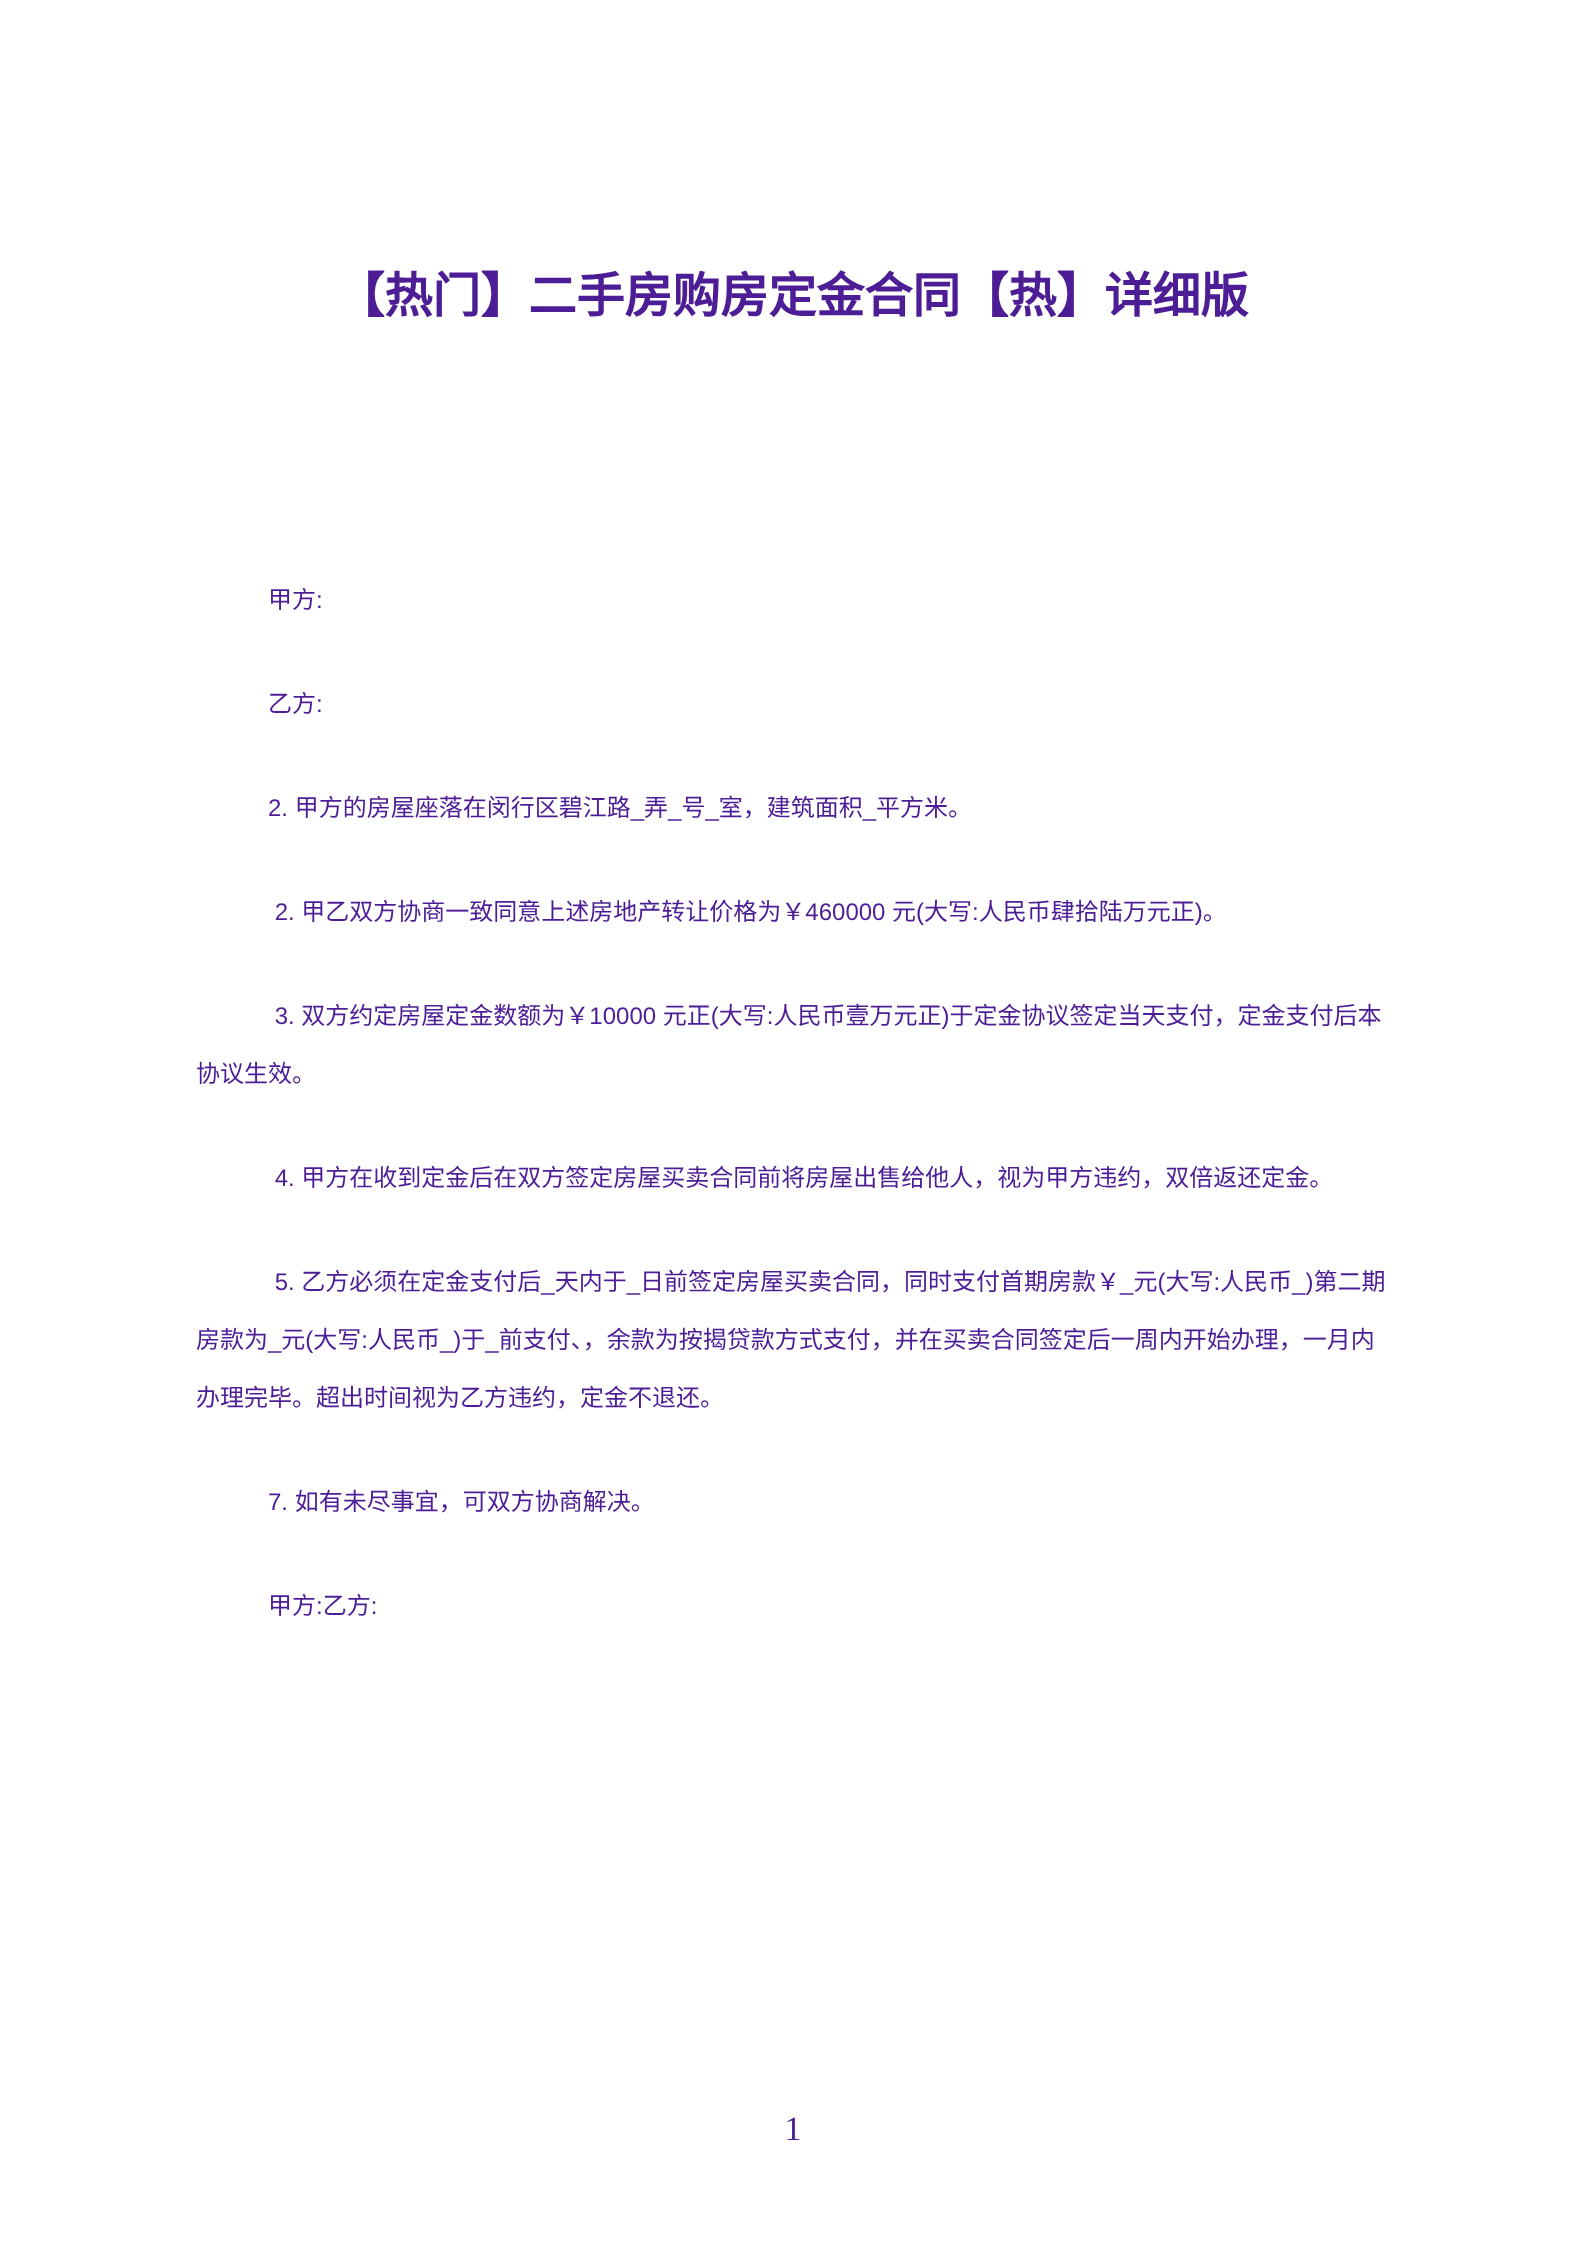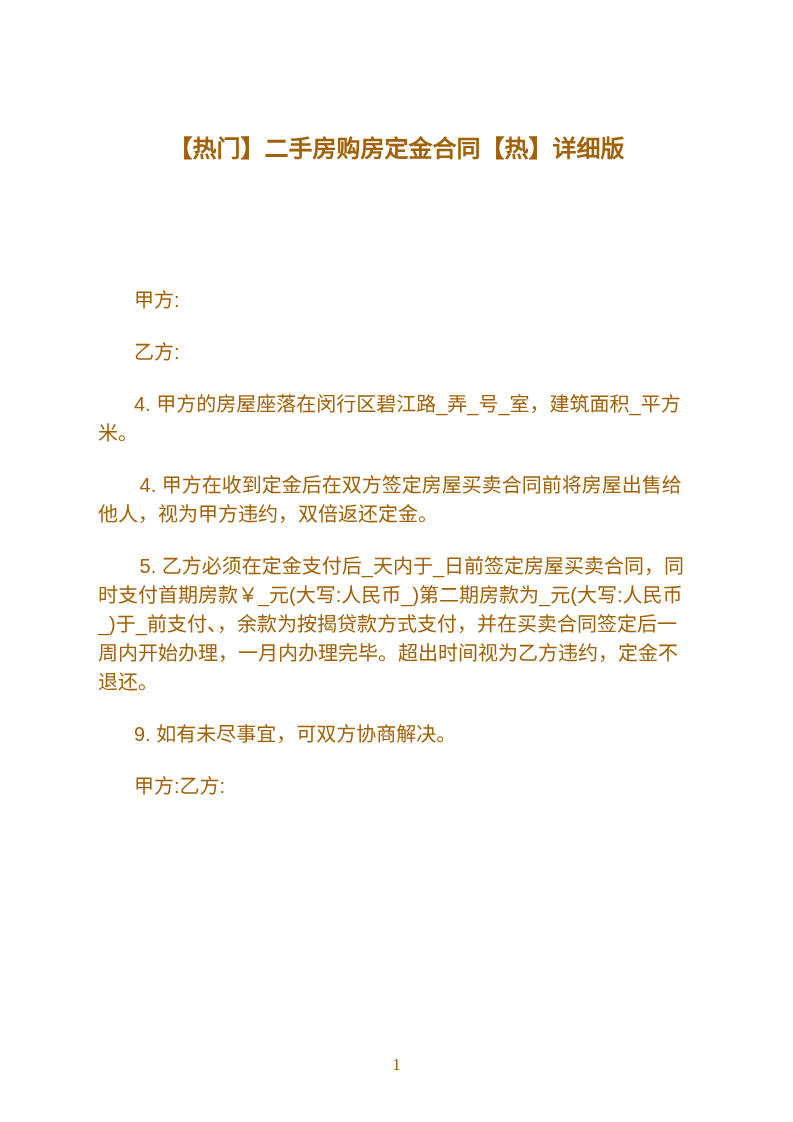--- a/index.html
+++ b/index.html
@@ -5,42 +5,42 @@
   html, body {
     margin: 0;
     padding: 0;
     background: #ffffff;
   }
   .page {
     position: relative;
     width: 763px;
     height: 1122px;
     background: #ffffff;
-    color: #a16207;
+    color: #4c1d95;
     font-family: "Liberation Sans", sans-serif;
     overflow: hidden;
     text-decoration: underline;
   }
   .content {
     position: absolute;
     top: 0;
     left: 98px;
     width: 597px;
   }
   .doc-title {
     margin: 132px 0 120px 0;
     font-size: 24px;
     line-height: 34px;
     font-weight: 700;
     text-align: center;
     white-space: nowrap;
   }
   .para {
     margin: 0 0 23px 0;
-    font-size: 20px;
+    font-size: 12px;
     line-height: 29px;
     text-indent: 36px;
     text-align: left;
     word-break: break-all;
   }
   .page-number {
     position: absolute;
     top: 1050px;
     left: 0;
     width: 793px;
@@ -54,29 +54,31 @@
 <body>
 
 <div class="page">
   <div class="content">
     <h1 class="doc-title">【热门】二手房购房定金合同【热】详细版</h1>
 
     <p class="para">甲方:</p>
 
     <p class="para">乙方:</p>
 
-    <p class="para">4. 甲方的房屋座落在闵行区碧江路_弄_号_室，建筑面积_平方米。</p>
+    <p class="para">2. 甲方的房屋座落在闵行区碧江路_弄_号_室，建筑面积_平方米。</p>
 
+    <p class="para">&nbsp;2. 甲乙双方协商一致同意上述房地产转让价格为￥460000 元(大写:人民币肆拾陆万元正)。</p>
 
+    <p class="para">&nbsp;3. 双方约定房屋定金数额为￥10000 元正(大写:人民币壹万元正)于定金协议签定当天支付，定金支付后本协议生效。</p>
 
     <p class="para">&nbsp;4. 甲方在收到定金后在双方签定房屋买卖合同前将房屋出售给他人，视为甲方违约，双倍返还定金。</p>
 
     <p class="para">&nbsp;5. 乙方必须在定金支付后_天内于_日前签定房屋买卖合同，同时支付首期房款￥_元(大写:人民币_)第二期房款为_元(大写:人民币_)于_前支付、，余款为按揭贷款方式支付，并在买卖合同签定后一周内开始办理，一月内办理完毕。超出时间视为乙方违约，定金不退还。</p>
 
 
 
-    <p class="para">9. 如有未尽事宜，可双方协商解决。</p>
+    <p class="para">7. 如有未尽事宜，可双方协商解决。</p>
 
     <p class="para">甲方:乙方:</p>
   </div>
 
   <div class="page-number">1</div>
 </div>
 
 </body></html>

